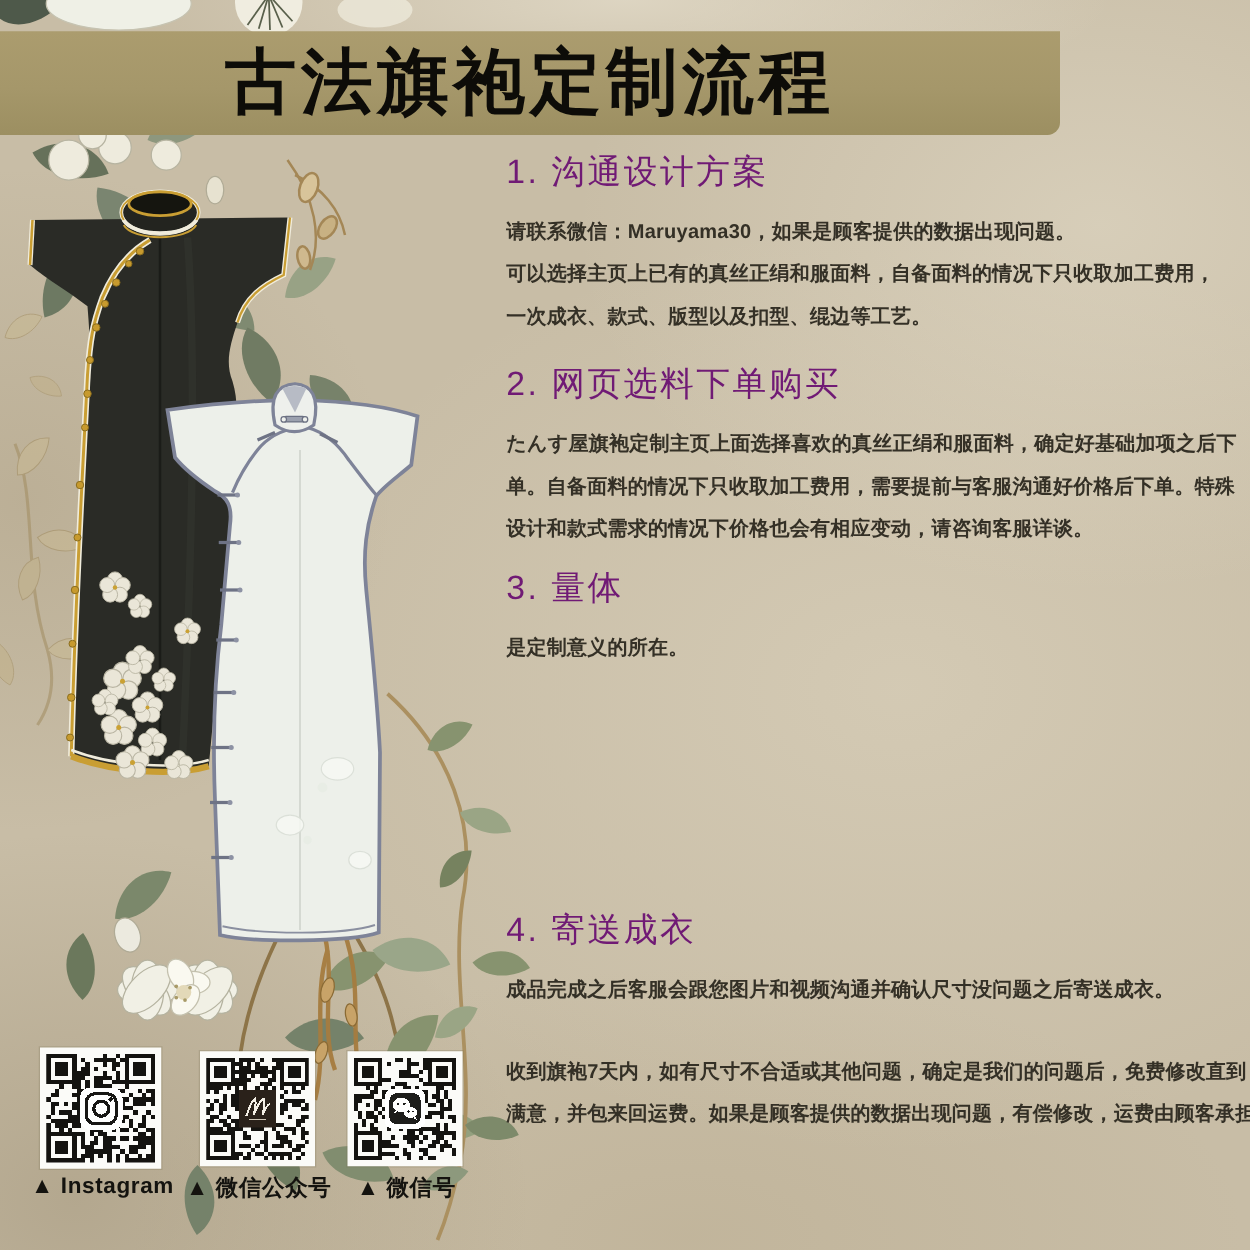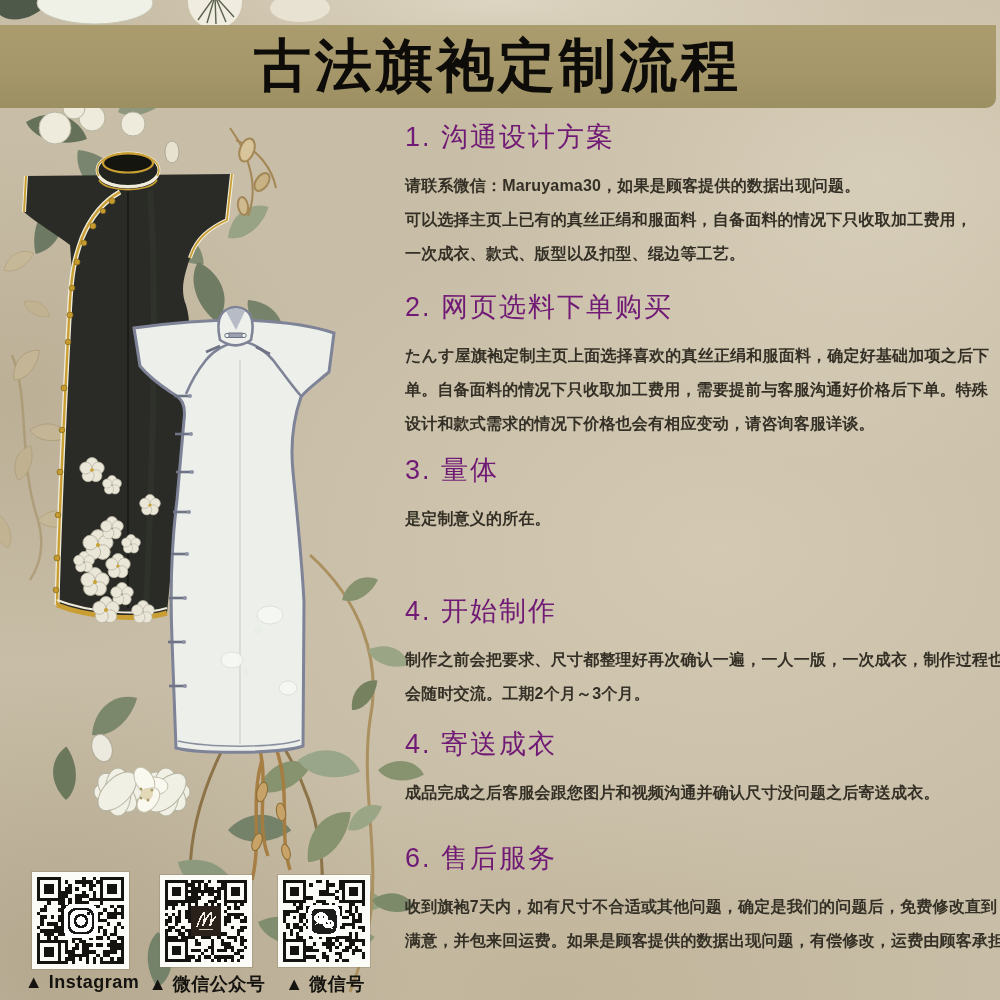--- a/index.html
+++ b/index.html
@@ -13,42 +13,42 @@
       radial-gradient(700px 520px at 72% 55%, rgba(230,222,202,.38), transparent 72%),
       radial-gradient(520px 420px at 6% 96%, rgba(132,117,88,.30), transparent 70%),
       radial-gradient(420px 380px at 2% 40%, rgba(150,134,103,.25), transparent 70%),
       radial-gradient(620px 300px at 55% 99%, rgba(176,160,128,.28), transparent 72%);
   }
   .layer{position:absolute;left:0;top:0;width:1000px;height:1000px;pointer-events:none;}
   .decor{z-index:1;}
   .garments{z-index:2;}
 
   .banner{
-    position:absolute;left:0;top:25px;width:996px;height:83px;z-index:3;
+    position:absolute;left:0;top:25px;width:848px;height:83px;z-index:3;
     background:linear-gradient(180deg,#ab9c6e 0%,#a5976a 55%,#9c8f61 100%);
     display:flex;align-items:center;justify-content:center;
     border-bottom-right-radius:10px;
   }
   .banner h1{
     margin:0;font-size:57px;font-weight:900;color:#0d0c08;letter-spacing:4px;
     font-family:"Liberation Sans",sans-serif;
   }
 
   .steps{position:absolute;left:405px;top:0;width:595px;height:1000px;z-index:3;}
   .step{position:absolute;left:0;width:595px;}
   .step h2{
     margin:0 16px 15px 0;font-size:27px;font-weight:500;color:#701a75;
     letter-spacing:2px;line-height:34px;
   }
   .step .line{
     font-size:16px;font-weight:700;color:#343026;line-height:34px;
     letter-spacing:0.2px;white-space:nowrap;
   }
 
-  .qr-area{position:absolute;left:0;top:0;width:1000px;height:852px;z-index:3;margin-top:34px;}
+  .qr-area{position:absolute;left:0;top:0;width:1000px;height:852px;z-index:3;}
   .qr-box{position:absolute;background:#fbfbf8;box-shadow:0 0 0 1px rgba(120,110,85,.25);}
   .qr-box svg{display:block;shape-rendering:crispEdges;}
   .qr-logo{position:absolute;left:50%;top:50%;transform:translate(-50%,-50%);}
   .qr-label{
     position:absolute;text-align:center;font-size:18px;font-weight:700;color:#14130f;
     letter-spacing:0.5px;white-space:nowrap;
   }
 </style>
 </head>
 <body>
@@ -335,31 +335,25 @@
   <div class="step" style="top:290px">
     <h2>2. 网页选料下单购买</h2>
     <div class="line">たんす屋旗袍定制主页上面选择喜欢的真丝正绢和服面料，确定好基础加项之后下</div>
     <div class="line">单。自备面料的情况下只收取加工费用，需要提前与客服沟通好价格后下单。特殊</div>
     <div class="line">设计和款式需求的情况下价格也会有相应变动，请咨询客服详谈。</div>
   </div>
   <div class="step" style="top:453px">
     <h2>3. 量体</h2>
     <div class="line">是定制意义的所在。</div>
   </div>
-  <div class="step" style="top:594px">
-    <h2>4. 开始制作</h2>
-    <div class="line">制作之前会把要求、尺寸都整理好再次确认一遍，一人一版，一次成衣，制作过程也</div>
-    <div class="line">会随时交流。工期2个月～3个月。</div>
-  </div>
   <div class="step" style="top:727px">
     <h2>4. 寄送成衣</h2>
     <div class="line">成品完成之后客服会跟您图片和视频沟通并确认尺寸没问题之后寄送成衣。</div>
   </div>
   <div class="step" style="top:841px">
-    <h2>6. 售后服务</h2>
     <div class="line">收到旗袍7天内，如有尺寸不合适或其他问题，确定是我们的问题后，免费修改直到</div>
     <div class="line">满意，并包来回运费。如果是顾客提供的数据出现问题，有偿修改，运费由顾客承担。</div>
   </div>
 </div>
 
 <div class="qr-area">
 
   <div class="qr-box" style="left:32px;top:838px;padding:5px;">
     <svg class="qr-cells" width="87" height="87" viewBox="0 0 25 25" fill="#141310">
         <rect x="13" y="0" width="1" height="1"></rect>

